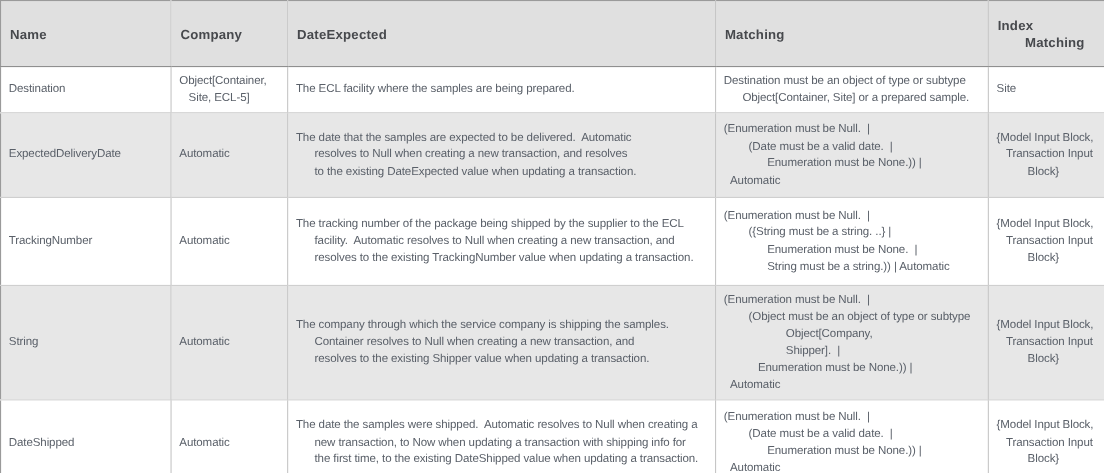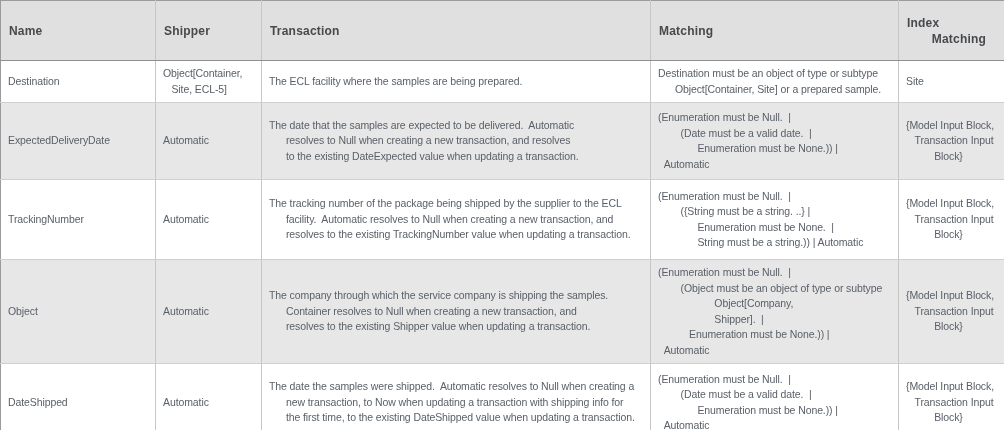--- a/index.html
+++ b/index.html
@@ -62,22 +62,22 @@
   <colgroup>
     <col style="width:155px">
     <col style="width:106px">
     <col style="width:389px">
     <col style="width:248px">
     <col style="width:106px">
   </colgroup>
   <thead>
     <tr class="hdr">
       <th>Name</th>
-      <th>Shipper</th>
-      <th>Transaction</th>
+      <th>Company</th>
+      <th>DateExpected</th>
       <th>Matching</th>
       <th>Index
        Matching</th>
     </tr>
   </thead>
   <tbody>
     <tr class="r0">
       <td>Destination</td>
       <td>Object[Container,
    Site, ECL-5]</td>
@@ -108,21 +108,21 @@
       resolves to the existing TrackingNumber value when updating a transaction.</td>
       <td>(Enumeration must be Null.  |
         ({String must be a string. ..} |
               Enumeration must be None.  |
               String must be a string.)) | Automatic</td>
       <td>{Model Input Block,
    Transaction Input
           Block}</td>
     </tr>
     <tr class="r3 stripe">
-      <td>Object</td>
+      <td>String</td>
       <td>Automatic</td>
       <td>The company through which the service company is shipping the samples.
       Container resolves to Null when creating a new transaction, and
       resolves to the existing Shipper value when updating a transaction.</td>
       <td>(Enumeration must be Null.  |
         (Object must be an object of type or subtype
                     Object[Company,
                     Shipper].  |
            Enumeration must be None.)) |
   Automatic</td>

